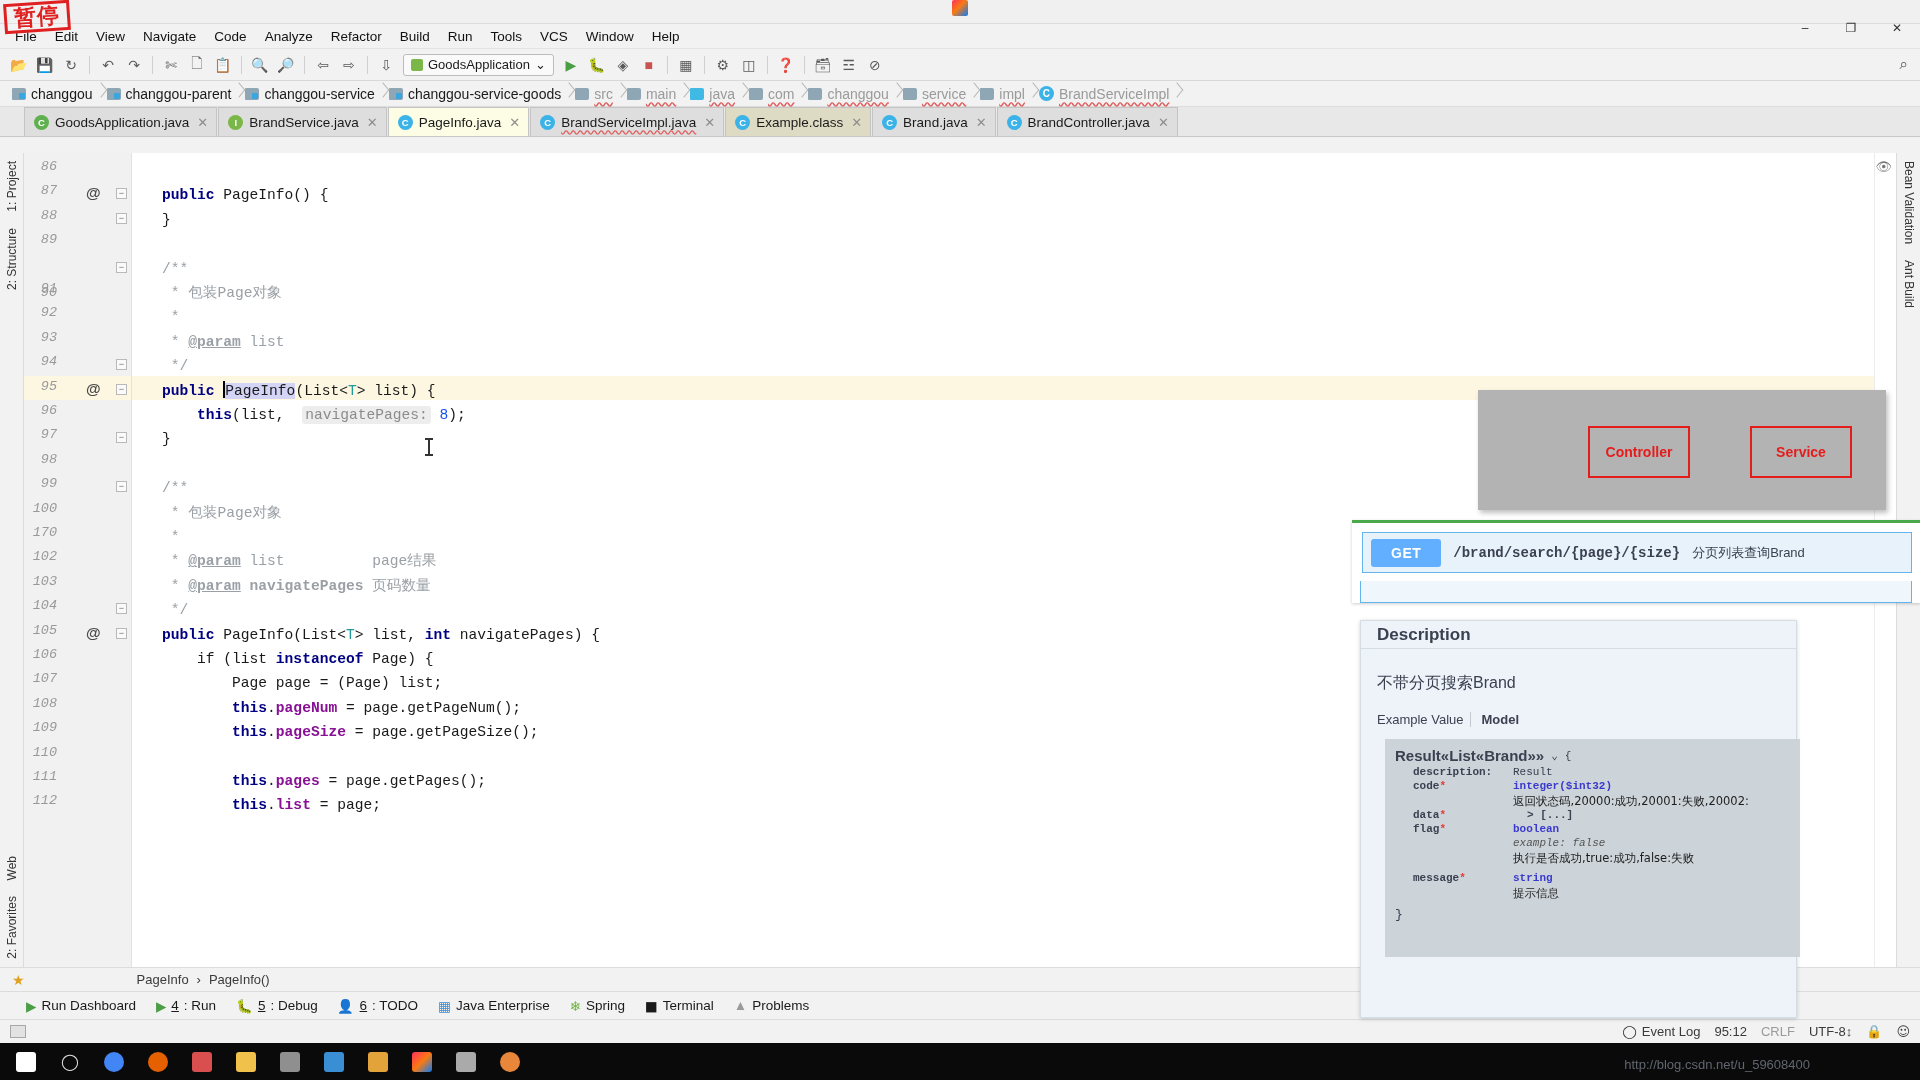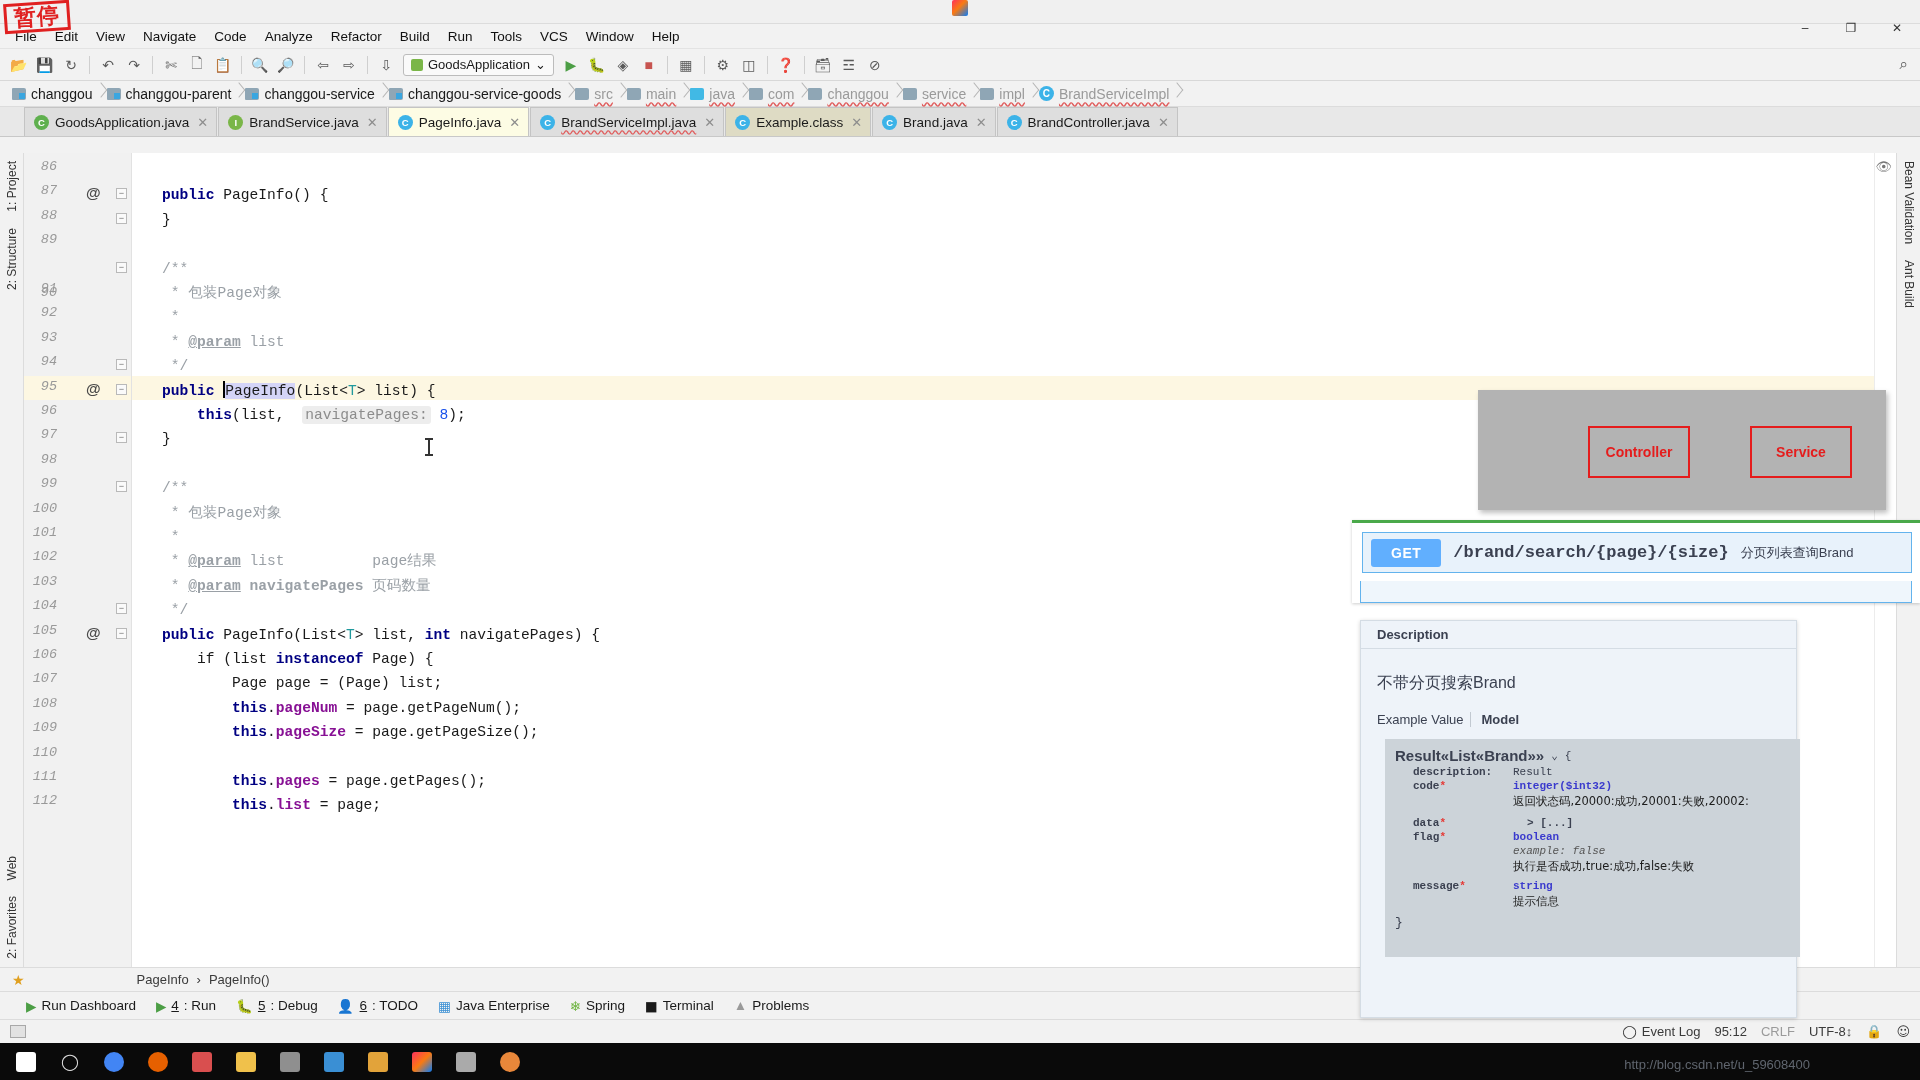--- a/index.html
+++ b/index.html
@@ -140,29 +140,29 @@
     font-size:14px; }
   
   #swagger { position:absolute; left:1352px; top:520px; width:568px; height:498px;
     z-index:25; }
   #swagger-op { position:absolute; left:0; top:0; width:568px; height:83px;
     background:#fff; border-top:3px solid #4aa94a; box-shadow:0 1px 3px rgba(0,0,0,.2);}
   .op-row { margin:9px 8px 0 10px; height:41px; background:#e8f2fb;
     border:1px solid #63b3ed; display:flex; align-items:center; }
   .verb { background:#61affe; color:#fff; font-weight:bold; font-size:14px;
     padding:6px 20px; margin:0 12px 0 8px; border-radius:3px; letter-spacing:.5px;}
-  .op-path { font-family:"Liberation Mono", monospace; font-size:17px;
+  .op-path { font-family:"Liberation Mono", monospace; font-size:14px;
     font-weight:bold; color:#3b4151; }
   .op-desc { margin-left:12px; font-size:13px; color:#3b4151;}
   .op-strip { position:absolute;left:8px;right:8px;bottom:0;height:22px;
     background:#eff6fc;border:1px solid #63b3ed;border-top:none;}
   #swagger-desc { position:absolute; left:8px; top:100px; width:437px; height:398px;
     background:#eef3f9; border:1px solid #d4dce4; box-shadow:0 1px 4px rgba(0,0,0,.18);}
   .desc-head { height:28px; border-bottom:1px solid #d4dce4; display:flex;
-    align-items:center; padding-left:16px; font-size:13px; font-weight:bold; color:#3b4151;}
+    align-items:center; padding-left:16px; font-size:17px; font-weight:bold; color:#3b4151;}
   .desc-body { padding:24px 16px 0 16px; }
   .desc-cn { font-size:16px; color:#3b4151; }
   .tabsline { margin-top:18px; font-size:13px; color:#3b4151; }
   .tabsline .m { font-weight:bold; border-left:1px solid #c2c9d1; padding-left:10px; margin-left:7px;}
   .model-box { margin:12px 0 0 8px; background:#ccd3d9; padding:8px 2px 12px 10px;
     font-family:"Liberation Mono", monospace; font-size:11px; color:#3b4151;
     width:415px; height:218px; position:relative;}
   .model-title { font-family:"Liberation Sans",sans-serif; font-weight:bold;
     font-size:15px; color:#3b4151; }
   .mrow { display:flex; margin-top:2px;}
@@ -407,21 +407,21 @@
         <div class="ln" style="top: 225.6px;">95</div>
         <div class="ann" style="top: 226.6px;">@</div>
         <div class="foldmark" style="top: 230.6px;">−</div>
         <div class="ln" style="top: 250px;">96</div>
         <div class="ln" style="top: 274.4px;">97</div>
         <div class="foldmark" style="top: 279.4px;">−</div>
         <div class="ln" style="top: 298.8px;">98</div>
         <div class="ln" style="top: 323.2px;">99</div>
         <div class="foldmark" style="top: 328.2px;">−</div>
         <div class="ln" style="top: 347.6px;">100</div>
-        <div class="ln" style="top: 372px;">101</div>
+        <div class="ln" style="top: 372px;">170</div>
         <div class="ln" style="top: 396.4px;">102</div>
         <div class="ln" style="top: 420.8px;">103</div>
         <div class="ln" style="top: 445.2px;">104</div>
         <div class="foldmark" style="top: 450.2px;">−</div>
         <div class="ln" style="top: 469.6px;">105</div>
         <div class="ann" style="top: 470.6px;">@</div>
         <div class="foldmark" style="top: 474.6px;">−</div>
         <div class="ln" style="top: 494px;">106</div>
         <div class="ln" style="top: 518.4px;">107</div>
         <div class="ln" style="top: 542.8px;">108</div>
@@ -484,21 +484,21 @@
 
         <div class="mrow">
           <span class="mkey"><span>code</span><span class="req">*</span></span>
           <span class="mtype">integer($int32)</span>
         </div>
         <div class="mrow">
           <span class="mkey"></span>
           <span class="mdesc">返回状态码,20000:成功,20001:失败,20002:</span>
         </div>
 
-        <div class="mrow" style="margin-top:8px">
+        <div class="mrow" style="margin-top:0">
           <span class="mkey"><span>data</span><span class="req">*</span></span>
           <span class="mval" style="padding-left:14px;font-weight:bold">&gt; [...]</span>
         </div>
 
         <div class="mrow">
           <span class="mkey"><span>flag</span><span class="req">*</span></span>
           <span class="mtype">boolean</span>
         </div>
         <div class="mrow">
           <span class="mkey"></span>

